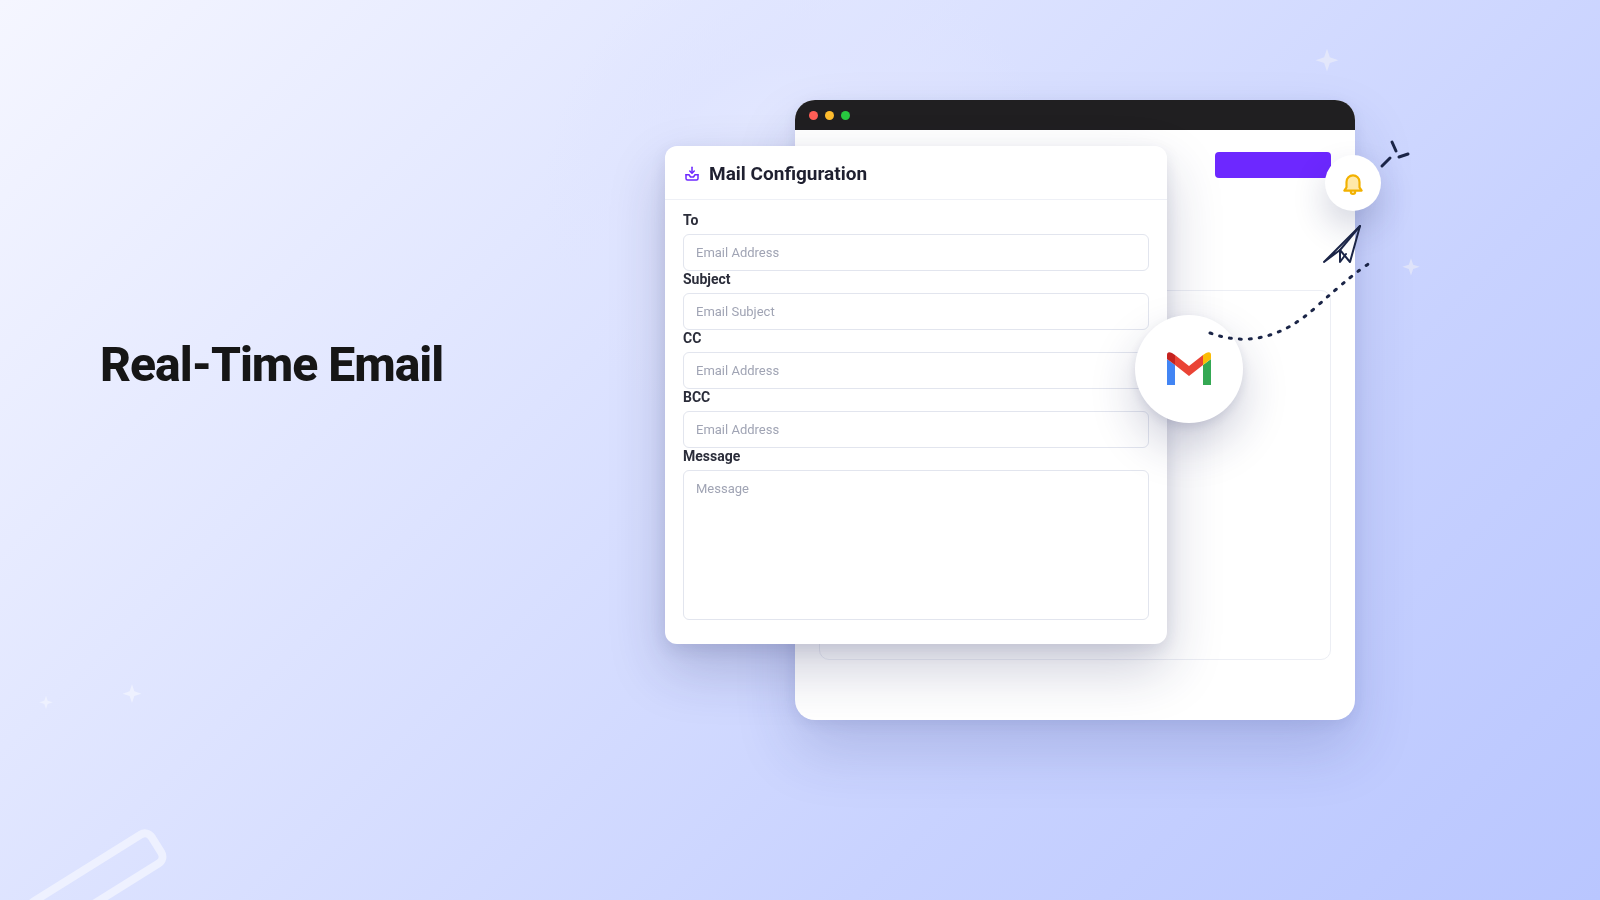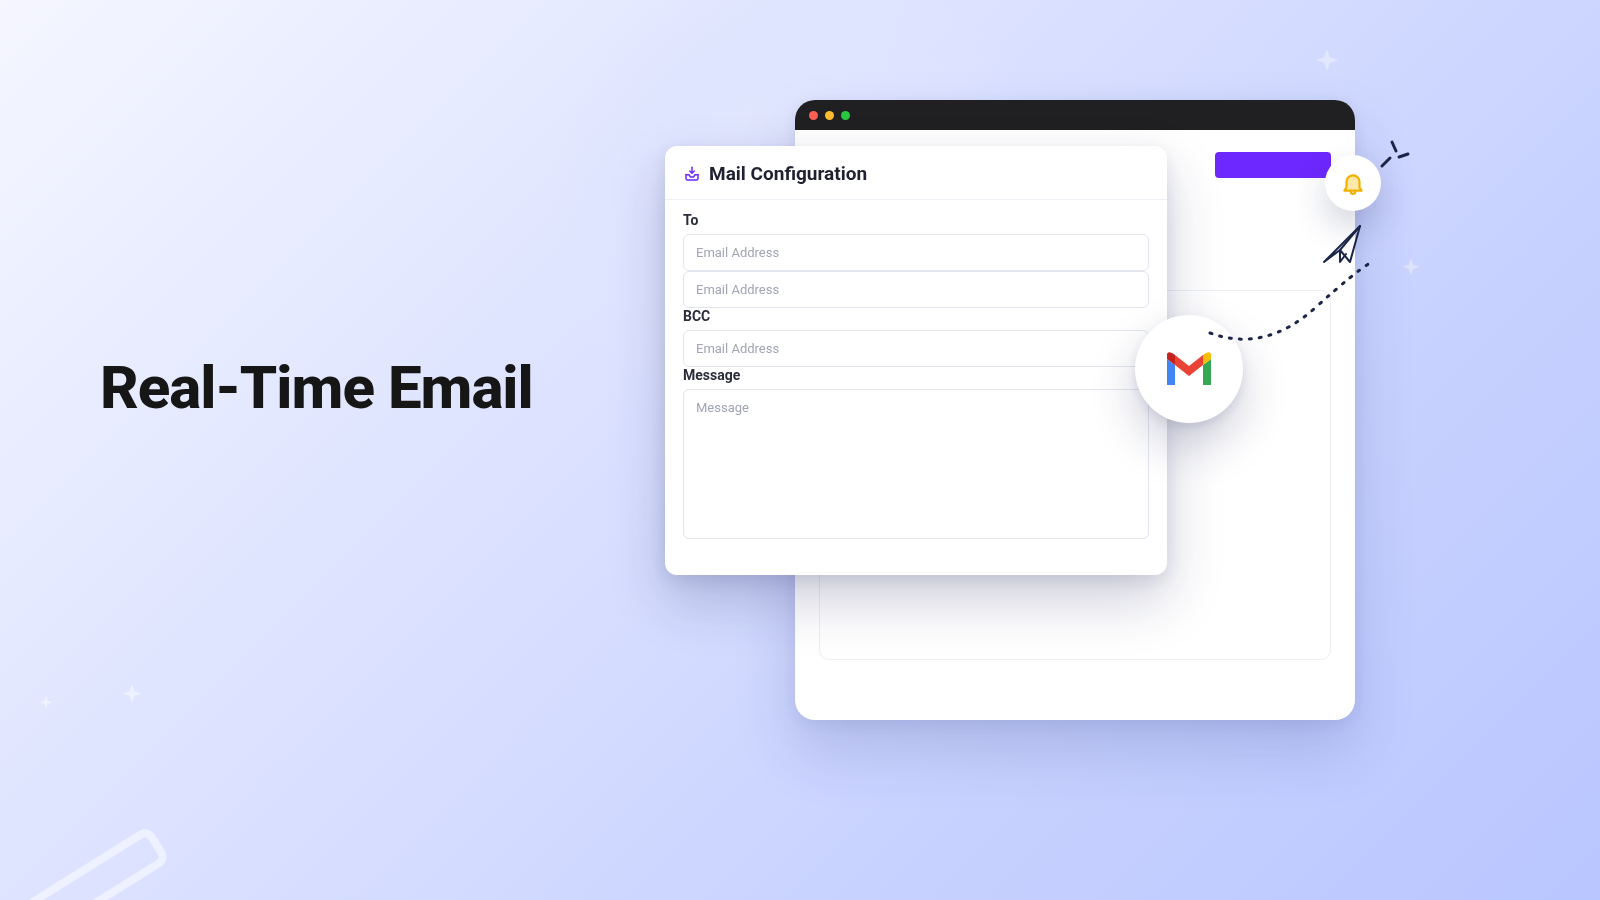--- a/index.html
+++ b/index.html
@@ -16,22 +16,22 @@
     border-radius: 50%;
     background: radial-gradient(circle at center, #e8ecff 0%, #dfe4ff 40%, rgba(223,228,255,0) 70%);
     top: -60px;
     left: 540px;
     opacity: 0.7;
   }
 
   .headline {
     position: absolute;
     left: 100px;
-    top: 356px;
-    font-size: 60px;
+    top: 340px;
+    font-size: 48px;
     font-weight: 800;
     color: #161616;
     line-height: 1.05;
     letter-spacing: -1px;
   }
 
   
   .back-window {
     position: absolute;
     left: 795px;
@@ -78,21 +78,21 @@
 
   
   .modal {
     position: absolute;
     left: 665px;
     top: 146px;
     width: 502px;
     background: #ffffff;
     border-radius: 12px;
     box-shadow: 0 25px 55px rgba(30,38,90,0.22), 0 6px 16px rgba(30,38,90,0.10);
-    padding-bottom: 32px;
+    padding-bottom: 20px;
   }
   .modal-header {
     display: flex;
     align-items: center;
     gap: 8px;
     padding: 16px 18px 14px 18px;
     border-bottom: 1px solid #eef0f6;
   }
   .modal-header .title {
     font-size: 19px;
@@ -231,20 +231,25 @@
       </svg>
     </span>
     <span class="title">Mail Configuration</span>
   </div>
   <div class="form">
     <div class="form-group">
       <label class="form-label">To</label>
       <input class="form-input" type="text" placeholder="Email Address" style="">
     </div>
     <div class="form-group">
+      <label class="form-label">Subject</label>
+      <input class="form-input" type="text" placeholder="Email Subject" style="">
+    </div>
+    <div class="form-group">
+      <label class="form-label">CC</label>
       <input class="form-input" type="text" placeholder="Email Address" style="">
     </div>
     <div class="form-group">
       <label class="form-label">BCC</label>
       <input class="form-input" type="text" placeholder="Email Address" style="">
     </div>
     <div class="form-group" style="margin-bottom:0">
       <label class="form-label">Message</label>
       <textarea class="form-textarea" placeholder="Message" style=""></textarea>
     </div>

